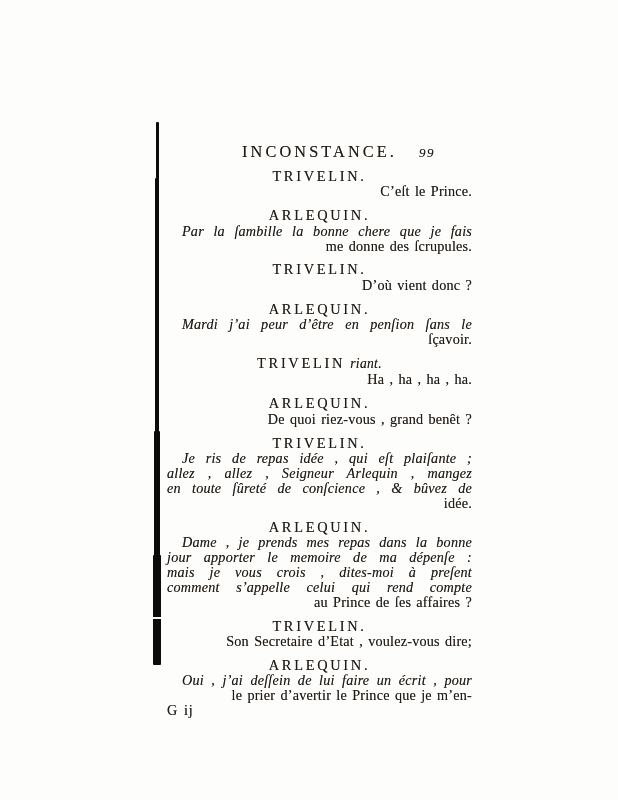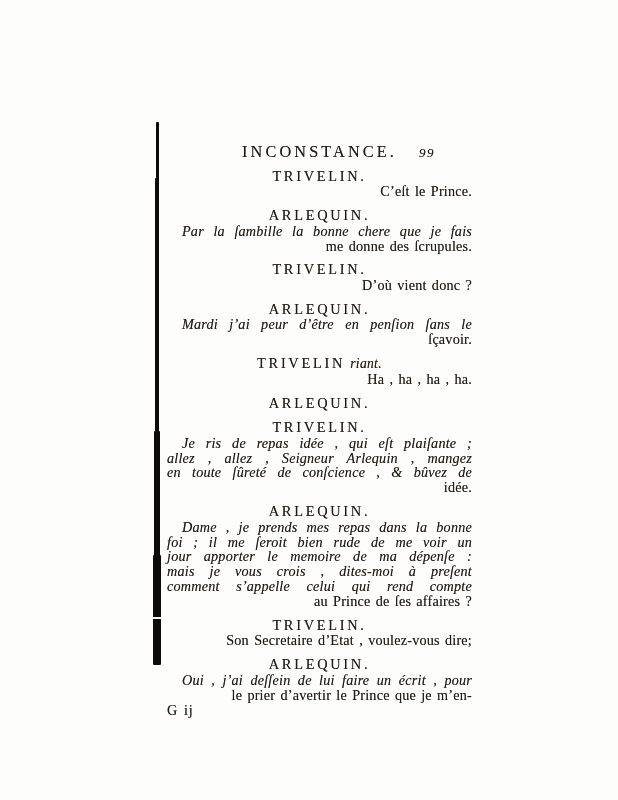--- a/index.html
+++ b/index.html
@@ -104,28 +104,28 @@
         <div class="bl first j"><span class="txt">Par la ſambille la bonne chere que je fais</span></div>
         <div class="bl"><span class="txt">me donne des ſcrupules.</span></div>
         <div class="speaker"><span class="sp-name">TRIVELIN.</span></div>
         <div class="bl first"><span class="txt">D’où vient donc ?</span></div>
         <div class="speaker"><span class="sp-name">ARLEQUIN.</span></div>
         <div class="bl first j"><span class="txt">Mardi j’ai peur d’être en penſion ſans le</span></div>
         <div class="bl"><span class="txt">ſçavoir.</span></div>
         <div class="speaker"><span class="sp-name">TRIVELIN</span><em> riant.</em></div>
         <div class="bl first"><span class="txt">Ha , ha , ha , ha.</span></div>
         <div class="speaker"><span class="sp-name">ARLEQUIN.</span></div>
+        <div class="bl first"><span class="txt">De quoi riez-vous , grand benêt ?</span></div>
         <div class="speaker"><span class="sp-name">TRIVELIN.</span></div>
         <div class="bl first j"><span class="txt">Je ris de repas idée , qui eſt plaiſante ;</span></div>
         <div class="bl j"><span class="txt">allez , allez , Seigneur Arlequin , mangez</span></div>
         <div class="bl j"><span class="txt">en toute ſûreté de conſcience , &amp; bûvez de</span></div>
         <div class="bl"><span class="txt">idée.</span></div>
         <div class="speaker"><span class="sp-name">ARLEQUIN.</span></div>
         <div class="bl first j"><span class="txt">Dame , je prends mes repas dans la bonne</span></div>
-        <div class="bl j"><span class="txt">foi ; il me ſeroit bien rude de me voir un</span></div>
         <div class="bl j"><span class="txt">jour apporter le memoire de ma dépenſe :</span></div>
         <div class="bl j"><span class="txt">mais je vous crois , dites-moi à preſent</span></div>
         <div class="bl j"><span class="txt">comment s’appelle celui qui rend compte</span></div>
         <div class="bl"><span class="txt">au Prince de ſes affaires ?</span></div>
         <div class="speaker"><span class="sp-name">TRIVELIN.</span></div>
         <div class="bl first"><span class="txt">Son Secretaire d’Etat , voulez-vous dire;</span></div>
         <div class="speaker"><span class="sp-name">ARLEQUIN.</span></div>
         <div class="bl first j"><span class="txt">Oui , j’ai deſſein de lui faire un écrit , pour</span></div>
         <div class="bl"><span class="txt">le prier d’avertir le Prince que je m’en-</span></div>
       </div>

